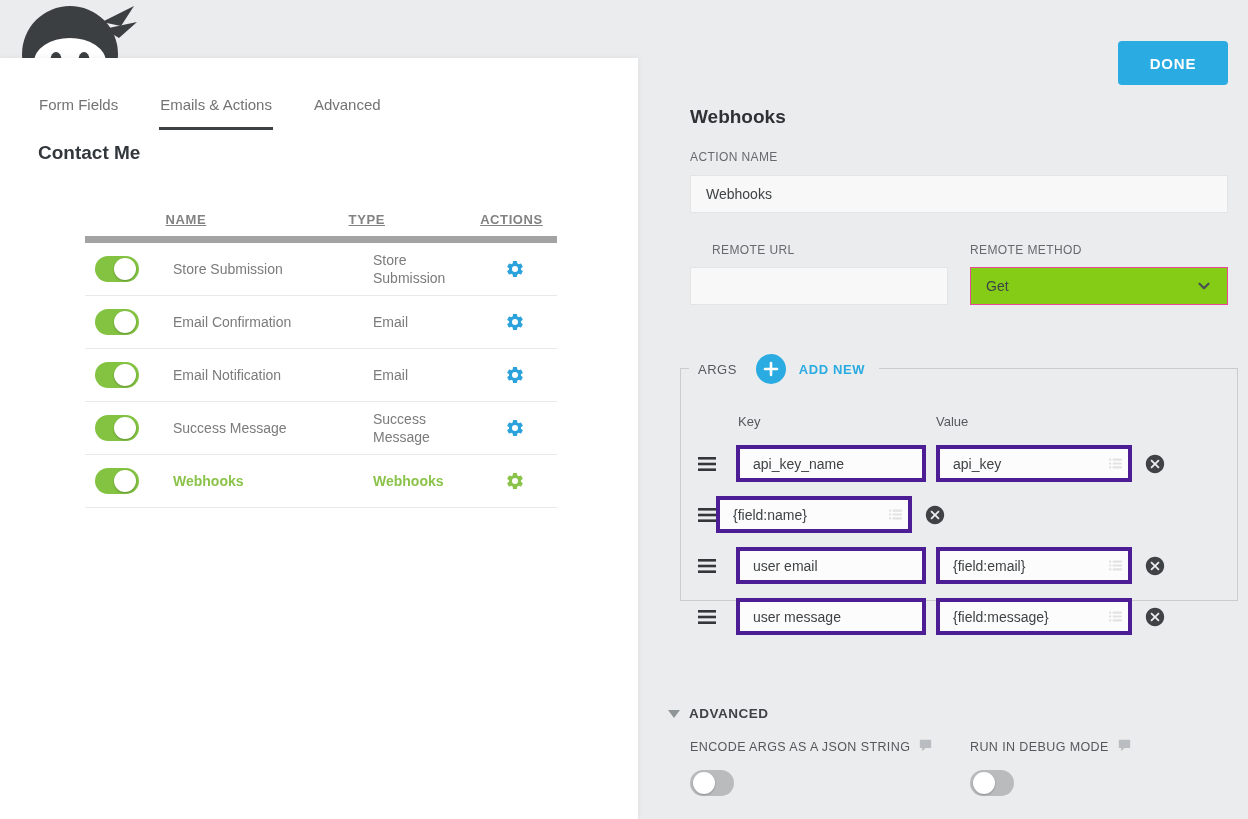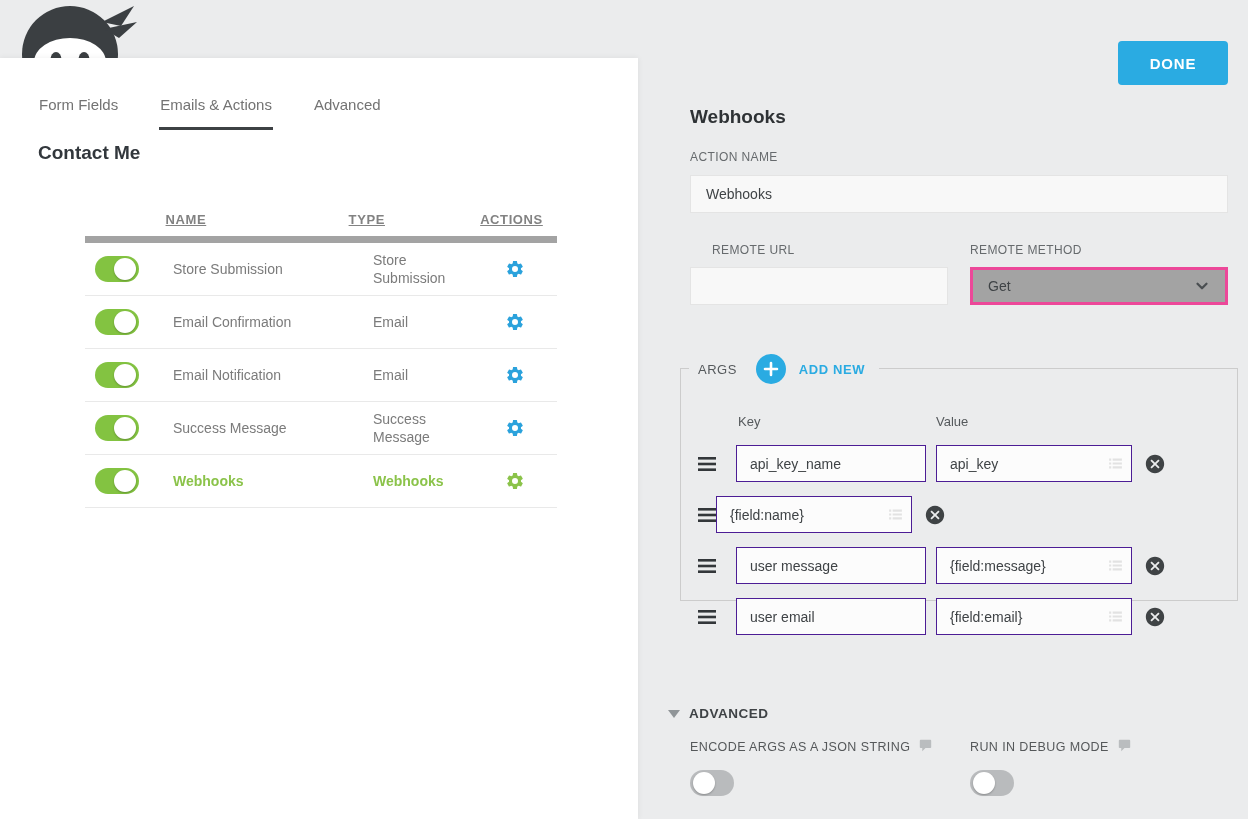--- a/index.html
+++ b/index.html
@@ -50,38 +50,38 @@
   .toggle.on{background:var(--toggle-green);}
   .toggle.on .knob{left:auto; right:3px;}
   
   .panel-title{position:absolute; left:690px; top:106px; font-size:19px; font-weight:bold; color:#2e3235;}
   .field-label{position:absolute; font-size:12px; color:#666a6d; letter-spacing:.4px;}
   .txt-input{
     position:absolute; height:38px; background:#f8f8f8; border:1px solid #e4e4e4;
     font-family:inherit; font-size:14px; color:#3f4346; padding:0 15px; outline:none;
   }
   .select-box{
-    position:absolute; left:970px; top:267px; width:258px; height:38px; background:#a3a3a3;
-    border:3px solid #ec4899; display:flex; align-items:center; justify-content:space-between;
+    position:absolute; left:970px; top:267px; width:258px; height:38px; background:#84cc16;
+    border:1px solid #ec4899; display:flex; align-items:center; justify-content:space-between;
     padding:0 14px 0 15px; font-size:14px; color:#3f4346; cursor:pointer;gap:35px;
   }
   
   .args-box{position:absolute; left:680px; top:368px; width:558px; height:233px; border:1px solid #cccccc;}
   .args-legend{position:absolute; top:-15px; left:8px; height:30px; display:flex; align-items:center;
     background:var(--panel-bg); padding:0 14px 0 9px;}
   .args-label{font-size:13px; color:#55595c; letter-spacing:.5px; margin-right:19px;}
   .add-btn{width:30px; height:30px; border-radius:50%; border:none; background:var(--accent-blue);
     display:inline-flex; align-items:center; justify-content:center; cursor:pointer;}
   .add-new{margin-left:13px; font-size:13px; font-weight:bold; color:var(--accent-blue);
     letter-spacing:.6px; cursor:pointer;}
   .args-cols{display:flex; margin:45px 0 16px 57px; font-size:13px; color:#55595c;}
   .args-cols .c-key{width:198px;}
   .arg-row{display:flex; align-items:center; margin:0 0 14px 17px;}
   .drag-handle{width:18px; cursor:grab; display:inline-flex;}
-  .arg-input{height:37px; background:#fcfcfc; border:1px solid #4c1d95; font-family:inherit;
+  .arg-input{height:37px; background:#fcfcfc; border:4px solid #4c1d95; font-family:inherit;
     font-size:14px; color:#3f4346; padding:0 13px; outline:none;}
   .key-input{width:190px; margin:0 10px 0 20px;}
   .value-wrap{position:relative; width:196px;}
   .value-input{width:196px; padding-right:34px;}
   .value-wrap .list-ic{position:absolute; right:8px; top:10px; color:#e2e2e2;}
   .remove-btn{margin-left:12px; border:none; background:none; color:#3f4345; cursor:pointer;
     display:inline-flex; padding:0;}
   
   .adv-header{position:absolute; left:668px; top:706px; display:flex; align-items:center; cursor:pointer;}
   .caret-down{width:0; height:0; border-left:6px solid transparent; border-right:6px solid transparent;
@@ -289,58 +289,58 @@
     </button>
   </div>
       <div class="arg-row">
     <span class="drag-handle">
       <svg width="18" height="14" viewBox="0 0 18 14" fill="#33373a">
             <rect y="0" width="18" height="2.6"></rect>
             <rect y="5.7" width="18" height="2.6"></rect>
             <rect y="11.4" width="18" height="2.6"></rect>
           </svg>
     </span>
+    <input class="arg-input key-input" value="user email" style="">
+    <span class="value-wrap">
+      <input class="arg-input value-input" value="{field:email}" style="">
+      <span class="list-ic">
+        <svg width="17" height="17" viewBox="0 0 24 24" fill="currentColor">
+              <path d="M3 5h3v3H3zM8 5h13v3H8zM3 10.5h3v3H3zM8 10.5h13v3H8zM3 16h3v3H3zM8 16h13v3H8z"></path>
+            </svg>
+      </span>
+    </span>
+    <button class="remove-btn">
+      <svg width="22" height="22" viewBox="0 0 24 24" fill="currentColor">
+            <path d="M12 2C6.47 2 2 6.47 2 12s4.47 10 10 10 10-4.47 10-10S17.53 2 12 2zm5 13.59L15.59 17 12 13.41 8.41 17 7 15.59 10.59 12 7 8.41 8.41 7 12 10.59 15.59 7 17 8.41 13.41 12 17 15.59z"></path>
+          </svg>
+    </button>
+  </div>
+      <div class="arg-row">
+    <span class="drag-handle">
+      <svg width="18" height="14" viewBox="0 0 18 14" fill="#33373a">
+            <rect y="0" width="18" height="2.6"></rect>
+            <rect y="5.7" width="18" height="2.6"></rect>
+            <rect y="11.4" width="18" height="2.6"></rect>
+          </svg>
+    </span>
     <input class="arg-input key-input" value="user message" style="">
     <span class="value-wrap">
       <input class="arg-input value-input" value="{field:message}" style="">
       <span class="list-ic">
         <svg width="17" height="17" viewBox="0 0 24 24" fill="currentColor">
               <path d="M3 5h3v3H3zM8 5h13v3H8zM3 10.5h3v3H3zM8 10.5h13v3H8zM3 16h3v3H3zM8 16h13v3H8z"></path>
             </svg>
       </span>
     </span>
     <button class="remove-btn">
       <svg width="22" height="22" viewBox="0 0 24 24" fill="currentColor">
             <path d="M12 2C6.47 2 2 6.47 2 12s4.47 10 10 10 10-4.47 10-10S17.53 2 12 2zm5 13.59L15.59 17 12 13.41 8.41 17 7 15.59 10.59 12 7 8.41 8.41 7 12 10.59 15.59 7 17 8.41 13.41 12 17 15.59z"></path>
           </svg>
     </button>
   </div>
-      <div class="arg-row">
-    <span class="drag-handle">
-      <svg width="18" height="14" viewBox="0 0 18 14" fill="#33373a">
-            <rect y="0" width="18" height="2.6"></rect>
-            <rect y="5.7" width="18" height="2.6"></rect>
-            <rect y="11.4" width="18" height="2.6"></rect>
-          </svg>
-    </span>
-    <input class="arg-input key-input" value="user email" style="">
-    <span class="value-wrap">
-      <input class="arg-input value-input" value="{field:email}" style="">
-      <span class="list-ic">
-        <svg width="17" height="17" viewBox="0 0 24 24" fill="currentColor">
-              <path d="M3 5h3v3H3zM8 5h13v3H8zM3 10.5h3v3H3zM8 10.5h13v3H8zM3 16h3v3H3zM8 16h13v3H8z"></path>
-            </svg>
-      </span>
-    </span>
-    <button class="remove-btn">
-      <svg width="22" height="22" viewBox="0 0 24 24" fill="currentColor">
-            <path d="M12 2C6.47 2 2 6.47 2 12s4.47 10 10 10 10-4.47 10-10S17.53 2 12 2zm5 13.59L15.59 17 12 13.41 8.41 17 7 15.59 10.59 12 7 8.41 8.41 7 12 10.59 15.59 7 17 8.41 13.41 12 17 15.59z"></path>
-          </svg>
-    </button>
-  </div>
     </div>
 </div>
 
 <div class="adv-header">
   <span class="caret-down"></span>
   <span class="adv-title">ADVANCED</span>
 </div>
 
 <div class="adv-group g0">
   <div class="adv-label">

